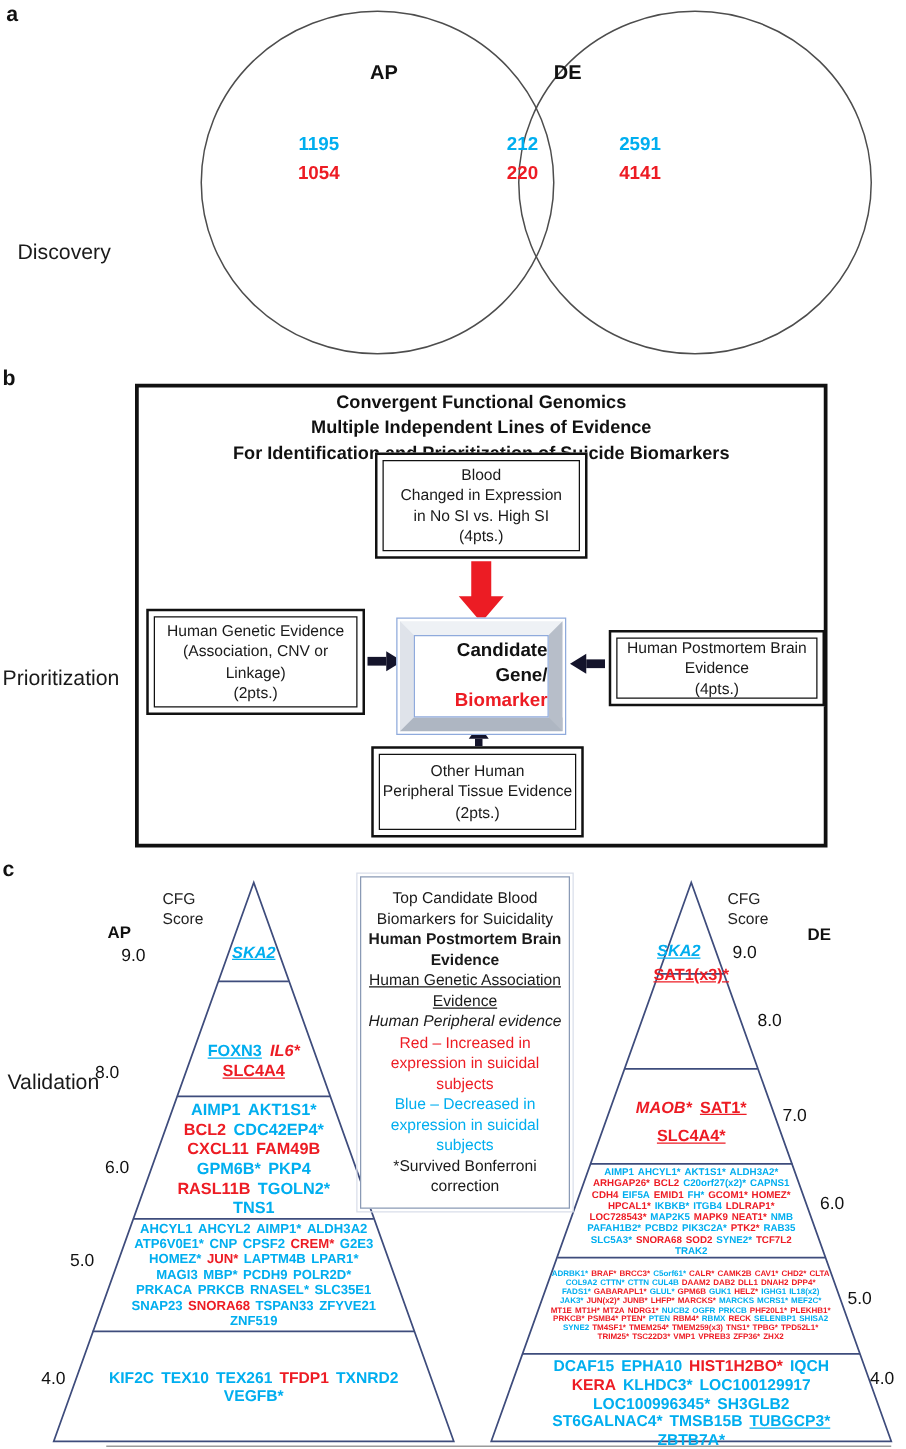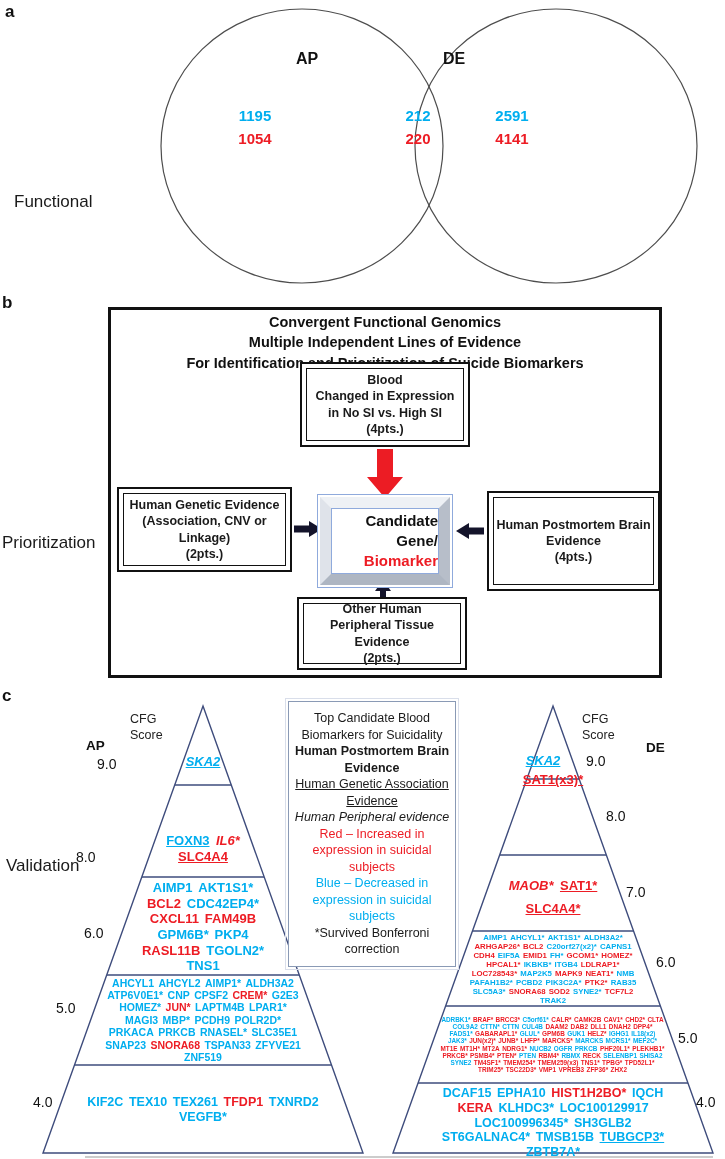--- a/index.html
+++ b/index.html
@@ -12,21 +12,21 @@
   
   .venn-set-label{font-weight:bold;font-size:16px;color:#111;}
   .venn-counts{text-align:center;font-weight:bold;font-size:15px;line-height:1.55;}
   .num-up{color:#00aeef;}
   .num-dn{color:#ed1c24;}
   
   .b-outer{border:3px solid #111;background:transparent;}
   .b-title{font-weight:bold;font-size:14.5px;line-height:1.4;text-align:center;color:#111;}
   .db{border:2px solid #111;background:#fff;box-sizing:border-box;display:flex;padding:4px;}
   .db .in{border:1.5px solid #111;flex:1;display:flex;flex-direction:column;justify-content:center;
-          text-align:center;font-weight:bold;font-size:12.5px;line-height:1.3;padding:2px;box-sizing:border-box;}
+          text-align:center;font-weight:normal;font-size:12.5px;line-height:1.3;padding:2px;box-sizing:border-box;}
   .f3o{border:1px solid #8faadc;background:#fff;padding:2px;box-sizing:border-box;display:flex;}
   .f3b{flex:1;border:11px solid;border-color:#eef1f5 #b7bec9 #aeb6c2 #dfe3ea;display:flex;box-sizing:border-box;}
   .f3i{flex:1;border:1px solid #8faadc;display:flex;flex-direction:column;justify-content:center;
        text-align:right;font-weight:bold;font-size:15px;line-height:1.35;box-sizing:border-box;}
   .cg-black{color:#111;}
   .cg-red{color:#ed1c24;}
   
   .legend-box{border:1.5px solid #8a9ab5;outline:1px solid #d9deea;outline-offset:2px;background:#fff;
               text-align:center;font-size:12.5px;line-height:1.32;padding:8px 4px;box-sizing:border-box;}
   .s-bold{font-weight:bold;}
@@ -80,21 +80,21 @@
     <polygon points="553,706 713,1153 393,1153" fill="none" stroke="#3e4c7c" stroke-width="1.4"></polygon>
     <line x1="527" y1="779" x2="579" y2="779" stroke="#3e4c7c" stroke-width="1.4"></line>
     <line x1="500" y1="855" x2="606" y2="855" stroke="#3e4c7c" stroke-width="1.4"></line>
     <line x1="472" y1="931" x2="634" y2="931" stroke="#3e4c7c" stroke-width="1.4"></line>
     <line x1="446" y1="1006" x2="660" y2="1006" stroke="#3e4c7c" stroke-width="1.4"></line>
     <line x1="418" y1="1083" x2="688" y2="1083" stroke="#3e4c7c" stroke-width="1.4"></line>
     <line x1="85" y1="1157" x2="713" y2="1157" stroke="#9a9a9a" stroke-width="1.2"></line>
   </svg>
 
   <div class="abs panel-letter" style="left:5px;top:2px;">a</div>
-  <div class="abs side-label" style="left:14px;top:192px;">Functional</div>
+  <div class="abs side-label" style="left:14px;top:192px;">Discovery</div>
   <div class="abs venn-set-label" style="left:296px;top:50px;">AP</div>
   <div class="abs venn-set-label" style="left:443px;top:50px;">DE</div>
   <div class="abs venn-counts" style="left:225px;top:104px;width:60px;">
     <div class="num-up">1195</div>
     <div class="num-dn">1054</div>
   </div>
   <div class="abs venn-counts" style="left:390px;top:104px;width:56px;">
     <div class="num-up">212</div>
     <div class="num-dn">220</div>
   </div>
@@ -119,21 +119,21 @@
         <div class="ln">(4pts.)</div>
       </div>
   </div>
   <div class="abs db" style="left:117px;top:487px;width:175px;height:85px;">
     <div class="in">
         <div class="ln">Human Genetic Evidence</div>
         <div class="ln">(Association, CNV or Linkage)</div>
         <div class="ln">(2pts.)</div>
       </div>
   </div>
-  <div class="abs db" style="left:487px;top:491px;width:173px;height:100px;">
+  <div class="abs db" style="left:487px;top:504px;width:173px;height:61px;">
     <div class="in">
         <div class="ln">Human Postmortem Brain</div>
         <div class="ln">Evidence</div>
         <div class="ln">(4pts.)</div>
       </div>
   </div>
   <div class="abs db" style="left:297px;top:597px;width:170px;height:73px;">
     <div class="in">
         <div class="ln">Other Human</div>
         <div class="ln">Peripheral Tissue  Evidence</div>

